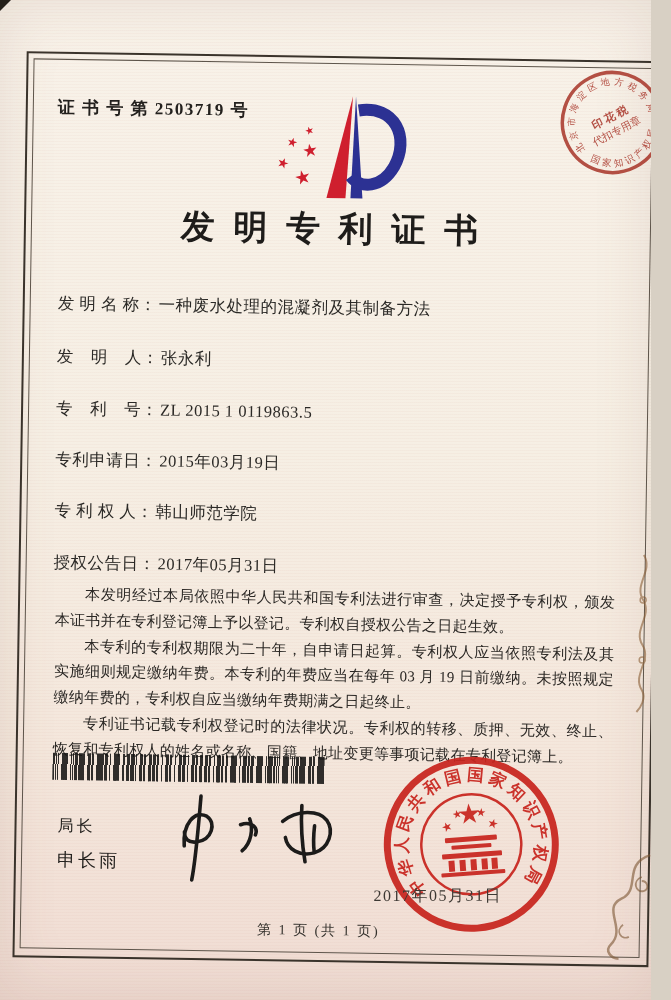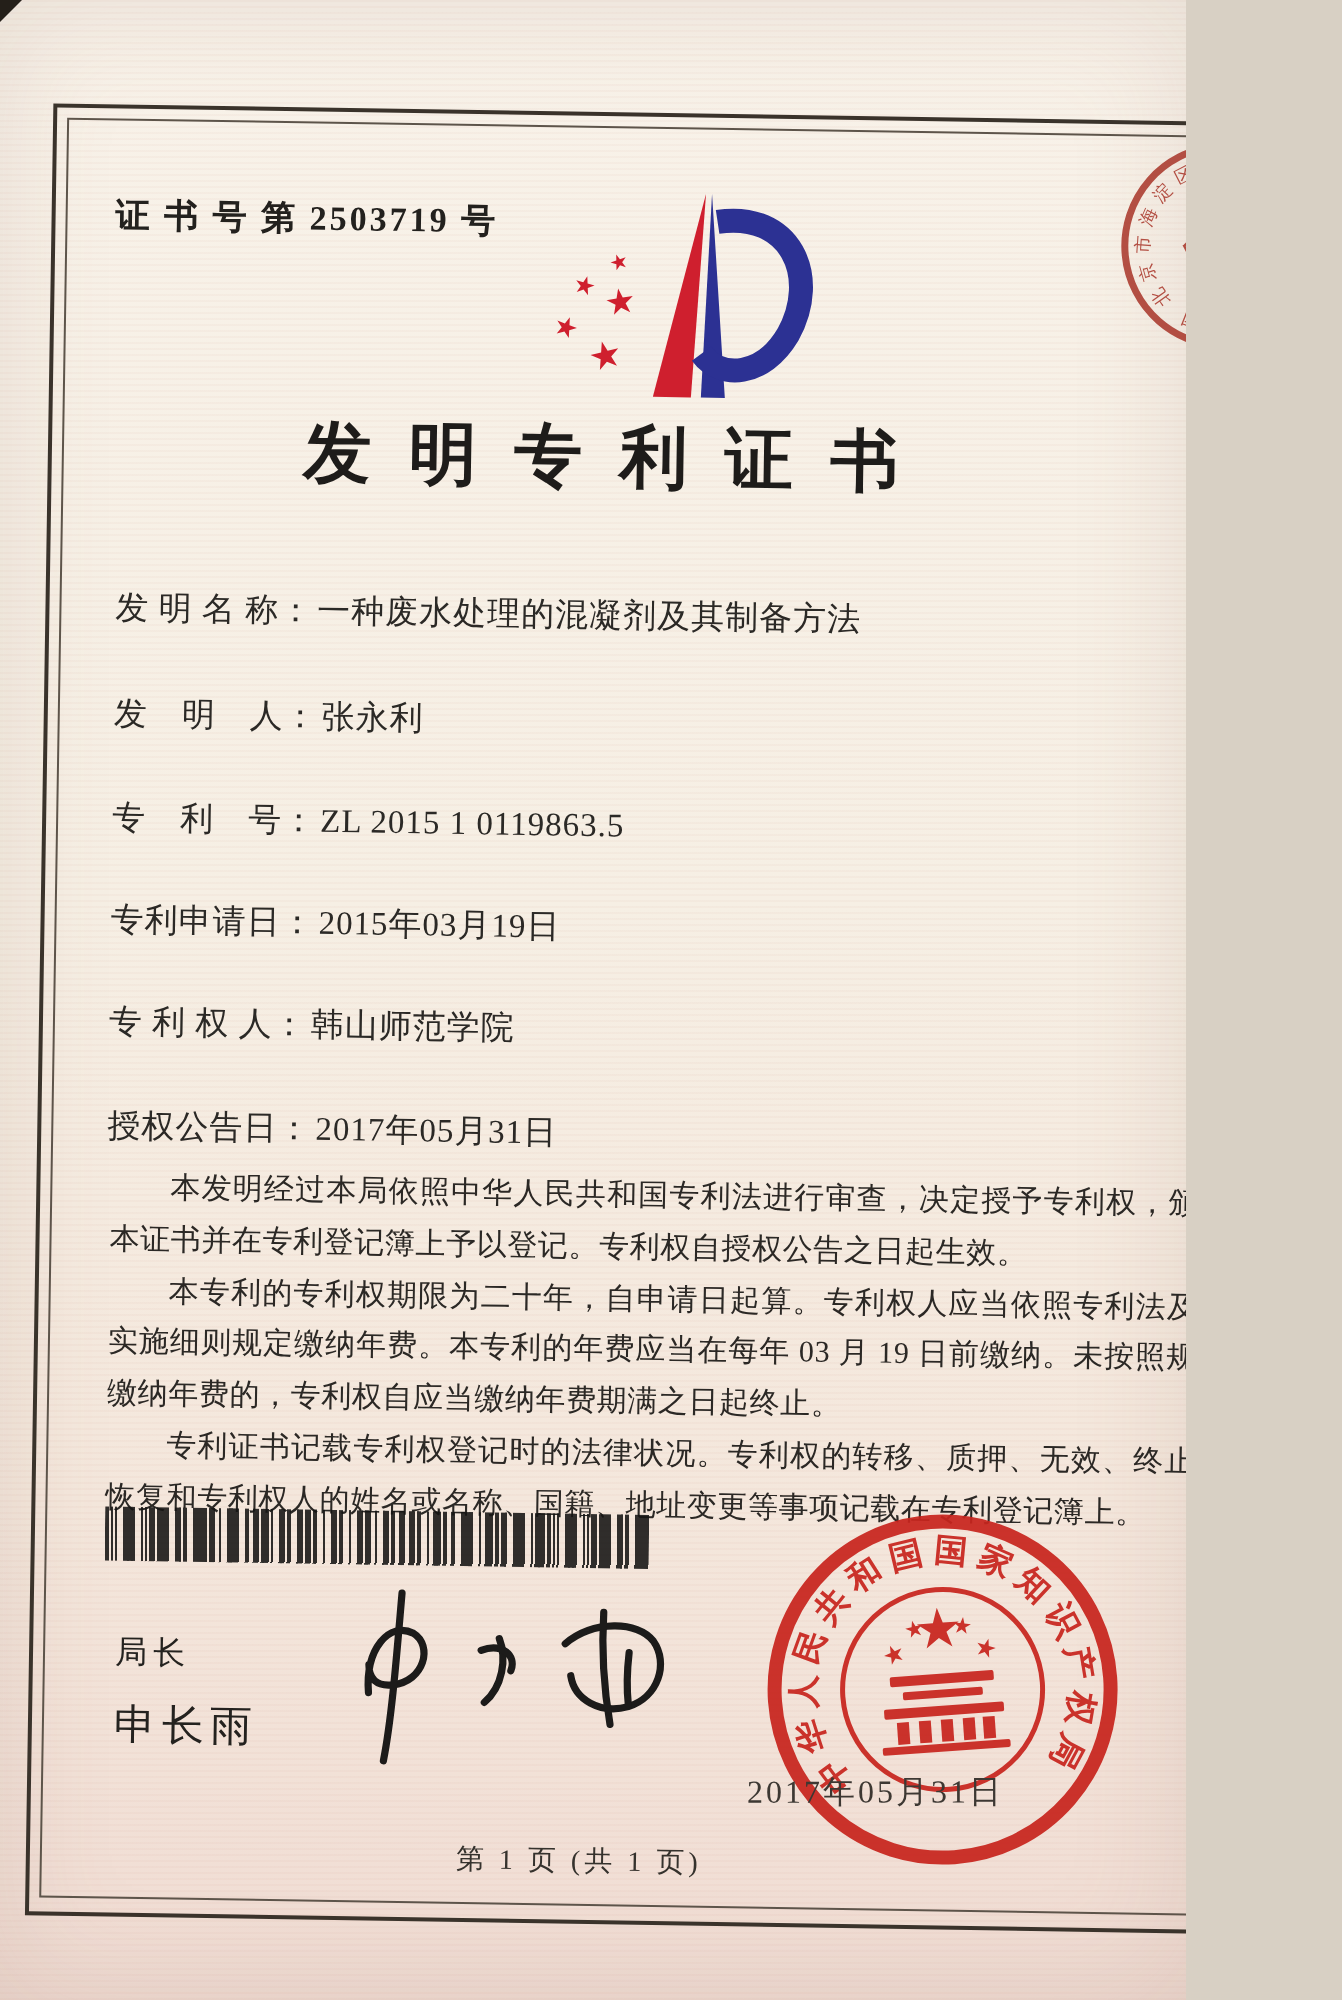--- a/index.html
+++ b/index.html
@@ -1,17 +1,17 @@
 <!DOCTYPE html>
 <html><head>
 <meta charset="utf-8">
 <style>
   html,body{margin:0;padding:0;}
   body{background:#d8d0c4;font-family:"Liberation Serif","DejaVu Serif",serif;}
-  .page{position:relative;width:593px;height:1000px;overflow:hidden;
+  .page{position:relative;width:651px;height:1000px;overflow:hidden;
         background:linear-gradient(180deg,#f8f2e9 0%,#f6efe4 45%,#f4e7dc 75%,#f0dcd3 100%);
         box-shadow:inset 0 0 60px rgba(125,95,75,.14);}
   .page::before{content:"";position:absolute;inset:0;z-index:0;pointer-events:none;
         background:repeating-linear-gradient(0deg,rgba(205,145,130,.06) 0 1px,transparent 1px 3px);}
   .sheet{position:absolute;inset:0;z-index:1;transform:rotate(0.9deg);transform-origin:50% 48%;}
   .corner-sliver{position:absolute;left:0;top:0;width:0;height:0;z-index:3;
         border-top:11px solid #241f19;border-right:11px solid transparent;}
   .frame-outer{position:absolute;left:20px;top:56px;width:632px;height:902px;
         border:2px solid #3a332b;}
   .frame-inner{position:absolute;left:27px;top:63px;width:618px;height:888px;
@@ -24,21 +24,21 @@
   .field{position:absolute;left:55px;font-size:16.5px;color:#2b2926;letter-spacing:.5px;white-space:nowrap;}
   .flabel{margin-right:2px;}
   .body-text{position:absolute;left:57px;top:586px;width:560px;font-size:15px;
         line-height:1.72;color:#2b2825;text-align:justify;letter-spacing:.3px;}
   .body-text p{margin:0;text-indent:2em;}
   .barcode{position:absolute;left:57px;top:757px;width:272px;height:27px;opacity:.88;
         background-image:
           repeating-linear-gradient(90deg,#151413 0 2px,transparent 2px 5px,#151413 5px 6px,transparent 6px 9px,#151413 9px 12px,transparent 12px 13px),
           repeating-linear-gradient(90deg,transparent 0 3px,#151413 3px 4px,transparent 4px 11px,#151413 11px 14px,transparent 14px 17px);}
   .director-label{position:absolute;left:63px;top:820px;font-size:16px;color:#24221f;letter-spacing:3px;}
-  .director-name{position:absolute;left:63px;top:852px;font-size:21px;color:#24221f;letter-spacing:3px;}
+  .director-name{position:absolute;left:63px;top:852px;font-size:18px;color:#24221f;letter-spacing:3px;}
   .signature{position:absolute;left:160px;top:786px;}
   .seal{position:absolute;left:383px;top:748px;transform:rotate(-5deg);opacity:.93;}
   .seal-date{position:absolute;left:380px;top:884px;font-size:16px;color:#3d3833;
         letter-spacing:1.5px;transform:rotate(-1deg);z-index:2;}
   .tax-stamp{position:absolute;left:548px;top:56px;transform:rotate(-28deg);opacity:.85;}
   .footer{position:absolute;left:0;top:922px;width:100%;text-align:center;
         font-size:14px;color:#35322d;letter-spacing:2px;}
   .ornament{position:absolute;opacity:.6;}
   .orn1{left:630px;top:545px;}
   .orn2{left:604px;top:842px;}

